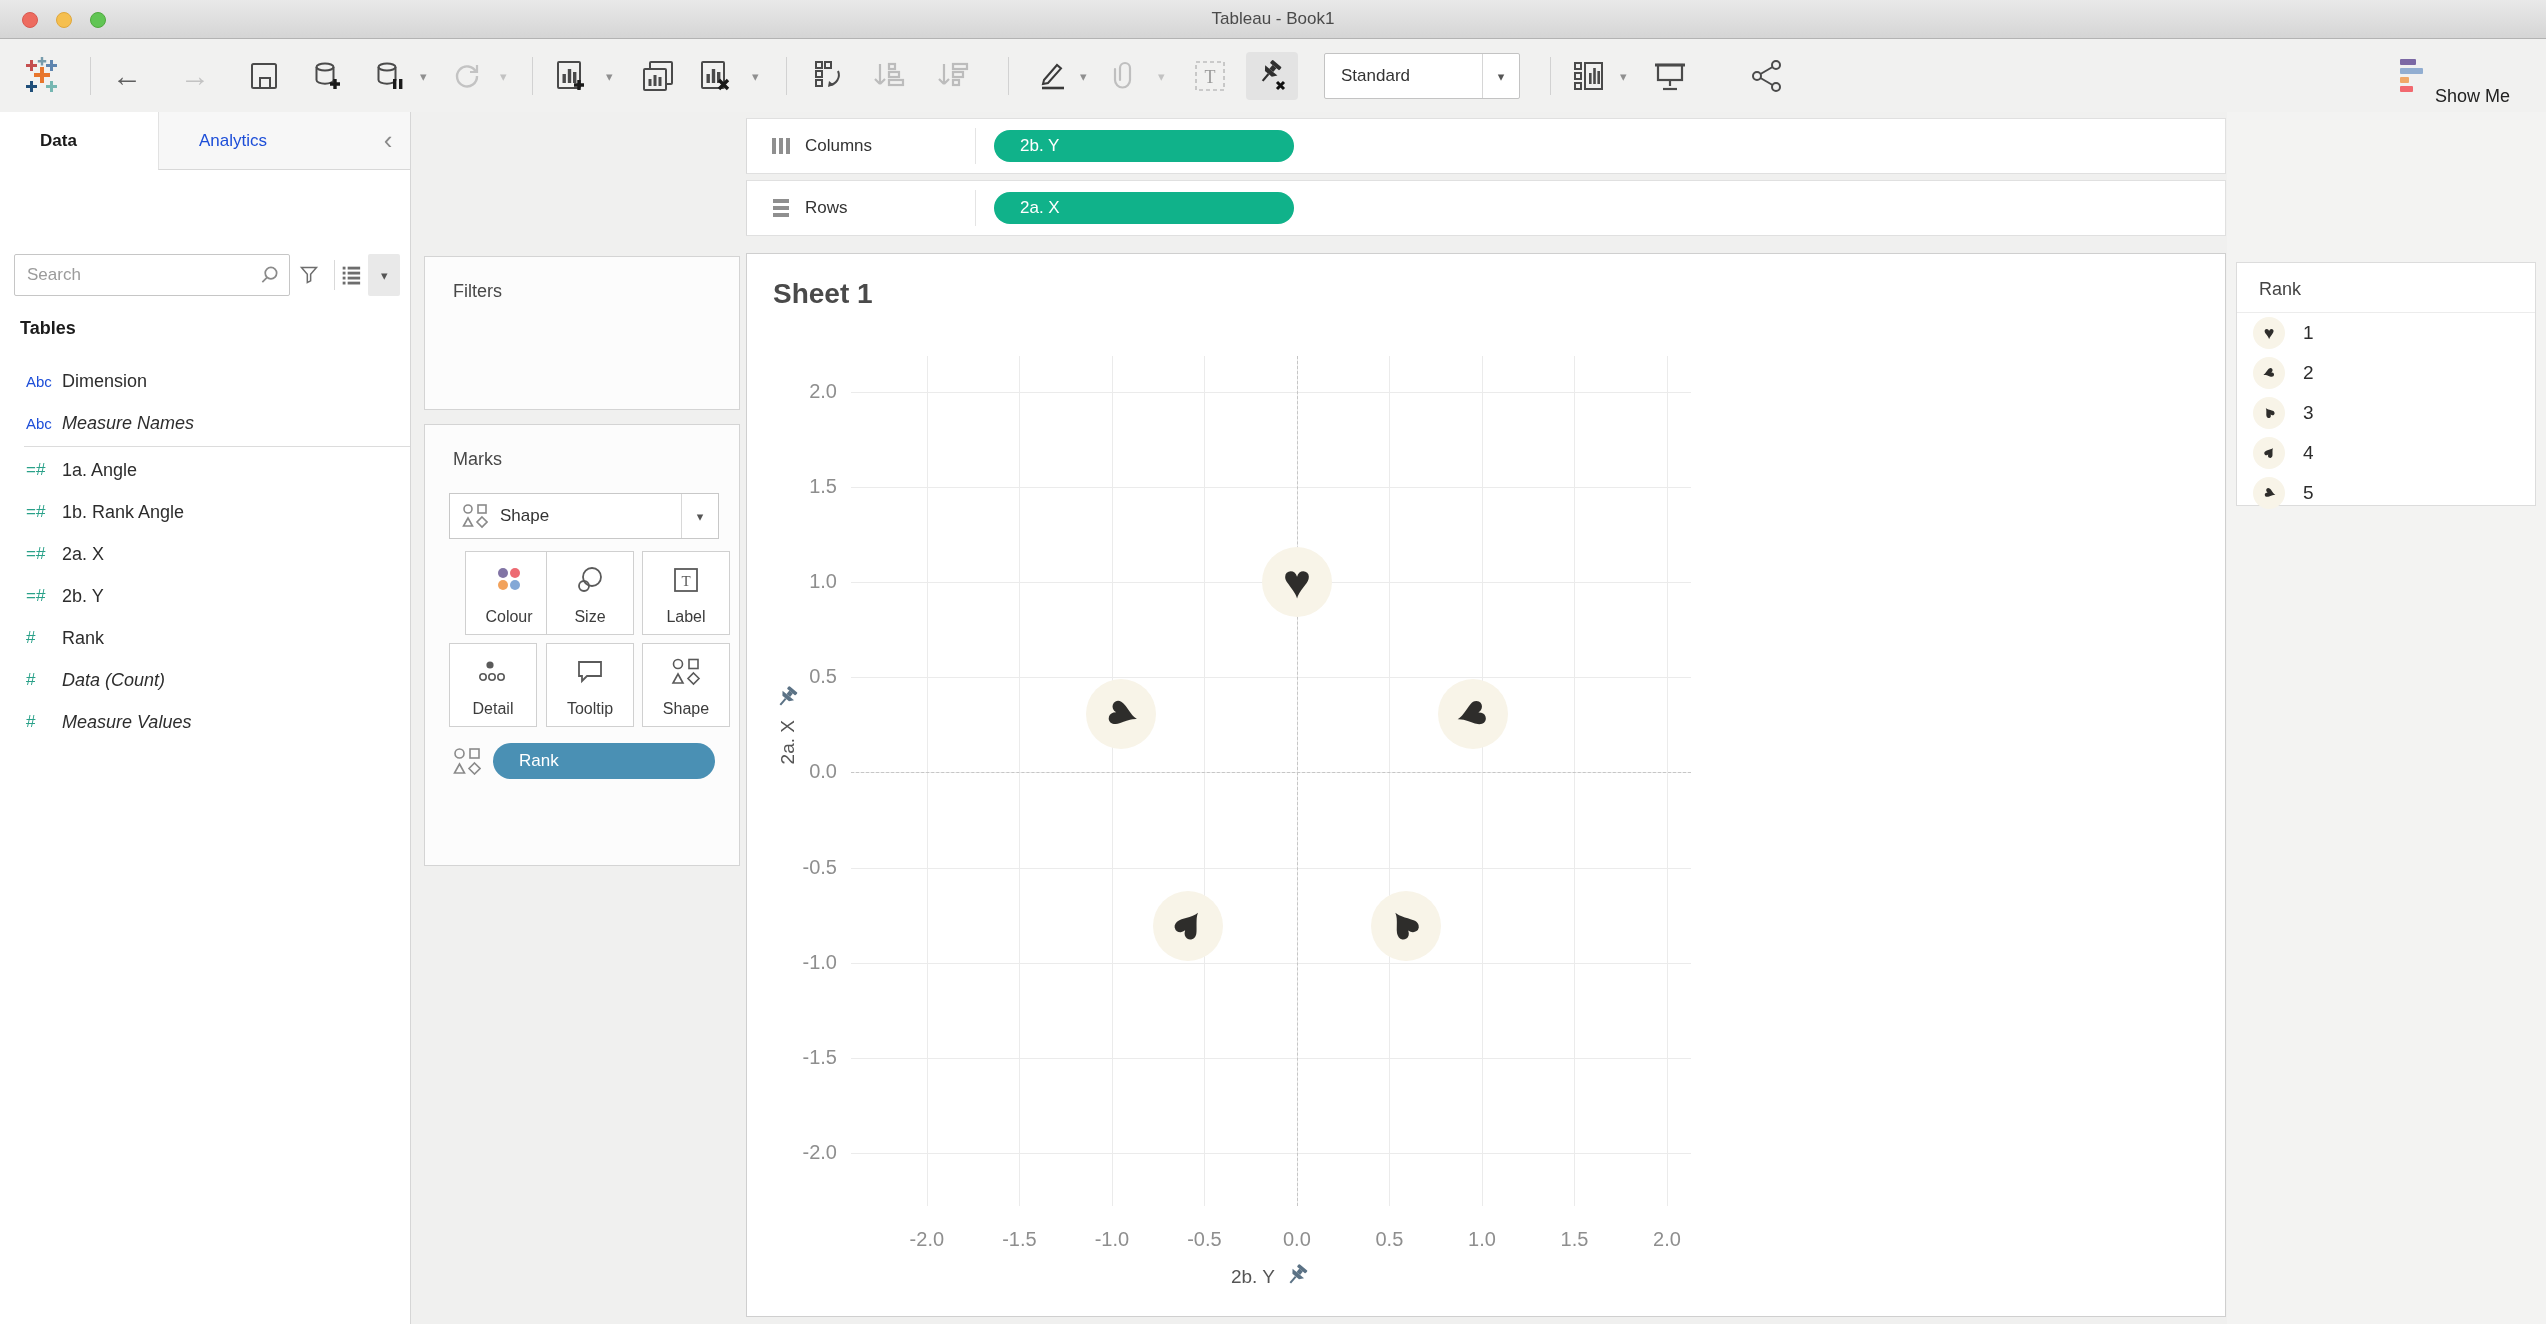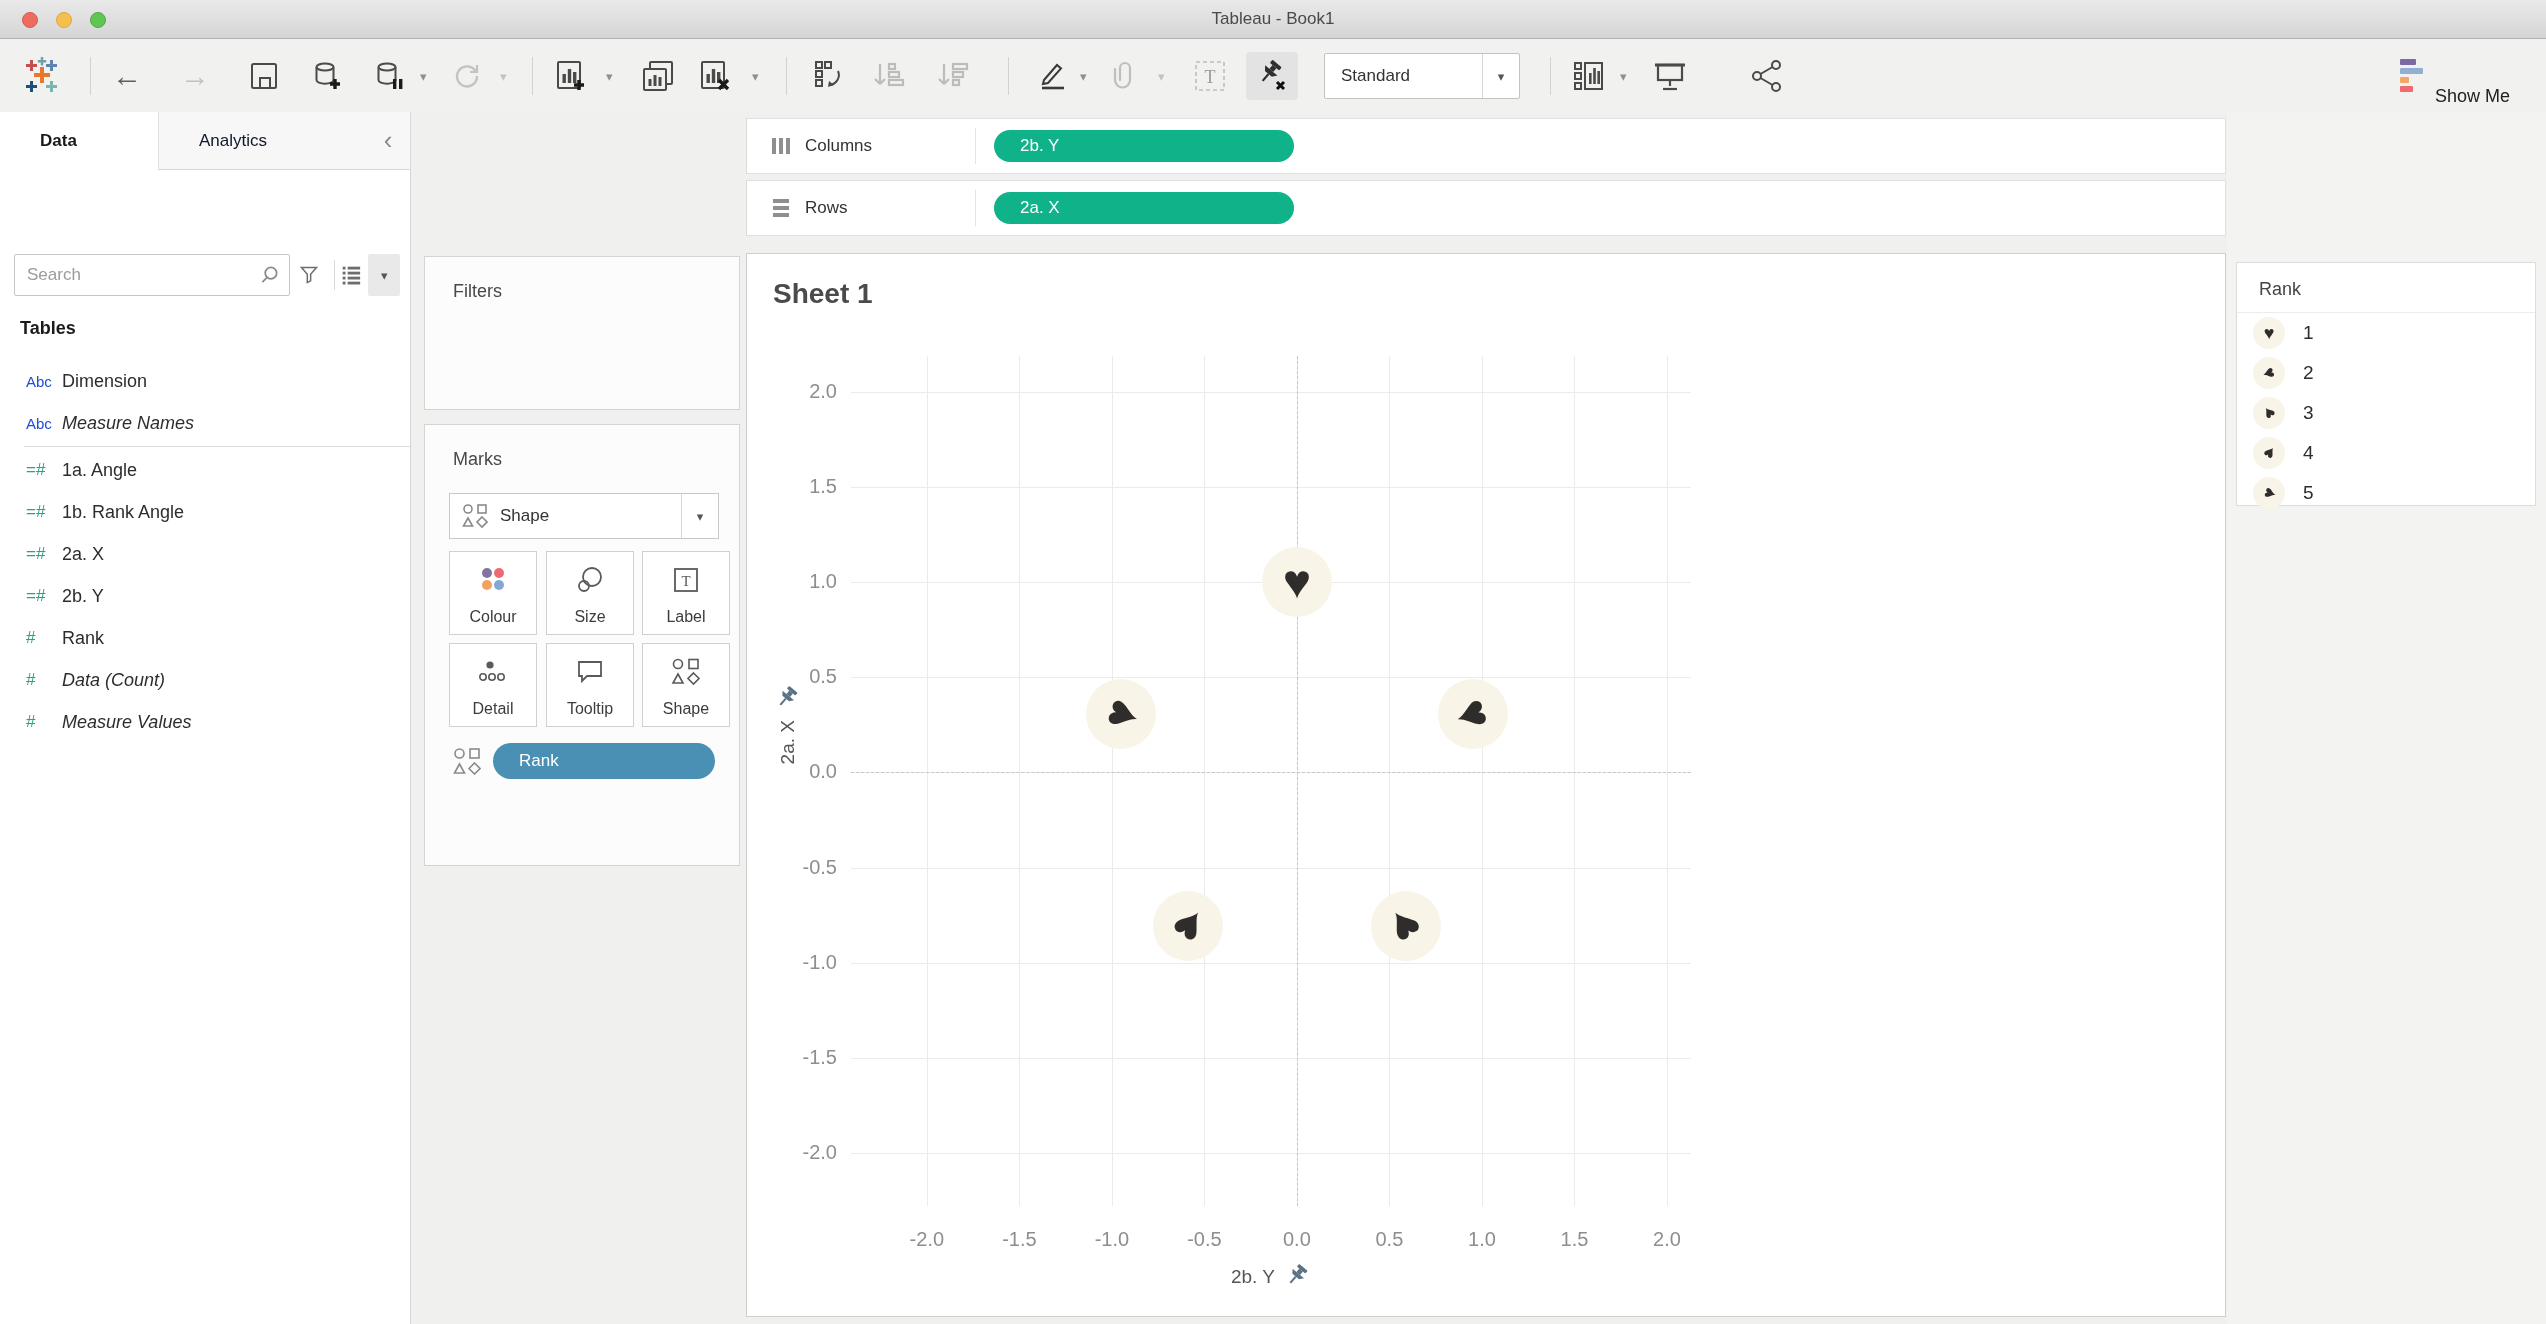--- a/index.html
+++ b/index.html
@@ -38,21 +38,21 @@
   .showme-bars i{display:block;height:6px;border-radius:1px;}
   .showme-label{font-size:18px;color:#222;margin-top:41px;}
 
   
   .datapane{position:absolute;left:0;top:112px;width:410px;bottom:0;background:#fff;
     border-right:1px solid #d6d6d6;}
   .tabs{position:absolute;left:0;top:0;width:100%;height:58px;display:flex;}
   .tab{display:flex;align-items:center;padding-left:40px;font-size:17px;
     border-bottom:1px solid #d8d8d8;}
   .tab.active{width:118px;background:#fff;border-bottom:1px solid #fff;color:#1a1a1a;font-weight:bold;}
-  .tab.inactive{flex:1;background:#f7f7f7;color:#0f172a;border-left:1px solid #e2e2e2;}
+  .tab.inactive{flex:1;background:#f7f7f7;color:#1d4ed8;border-left:1px solid #e2e2e2;}
   .tab-collapse{width:44px;background:#f7f7f7;border-bottom:1px solid #d8d8d8;
     display:flex;align-items:center;justify-content:center;font-size:26px;color:#8a8a8a;}
   .ds-row{position:absolute;left:0;top:58px;width:100%;height:64px;display:flex;align-items:center;
     gap:16px;padding-left:28px;box-sizing:border-box;border-bottom:1px solid #e4e4e4;font-size:18px;color:#333;}
   .search-row{position:absolute;left:14px;top:140px;right:10px;height:46px;display:flex;align-items:center;}
   .search-box{width:276px;height:42px;border:1px solid #c6c6c6;border-radius:2px;background:#fff;
     display:flex;align-items:center;box-sizing:border-box;}
   .search-box input{flex:1;border:none;outline:none;font-size:17px;color:#333;padding-left:12px;
     font-family:"Liberation Sans",sans-serif;background:transparent;}
   .search-box input::placeholder{color:#9b9b9b;}
@@ -413,21 +413,21 @@
           <circle cx="6" cy="6" r="4"></circle>
             <rect x="16" y="2" width="8" height="8"></rect>
           <path d="M6 15l4.5 8h-9z"></path>
             <path d="M20 14l5 5-5 5-5-5z"></path>
         </g>
       </svg>
       <span class="dd-label">Shape</span>
       <span class="dd-caret">▾</span>
     </div>
 
-    <div class="mbtn" style="left:24px;top:126px">
+    <div class="mbtn" style="left:40px;top:126px">
       <span class="mb-ico">
         <svg width="30" height="30" viewBox="0 0 30 30">
           <circle cx="9" cy="8" r="5" fill="#8174a5"></circle>
             <circle cx="21" cy="8" r="5" fill="#ed6a72"></circle>
           <circle cx="9" cy="20" r="5" fill="#f2a25c"></circle>
             <circle cx="21" cy="20" r="5" fill="#84a8d6"></circle>
         </svg>
       </span>
       <span class="mb-label">Colour</span>
     </div>

